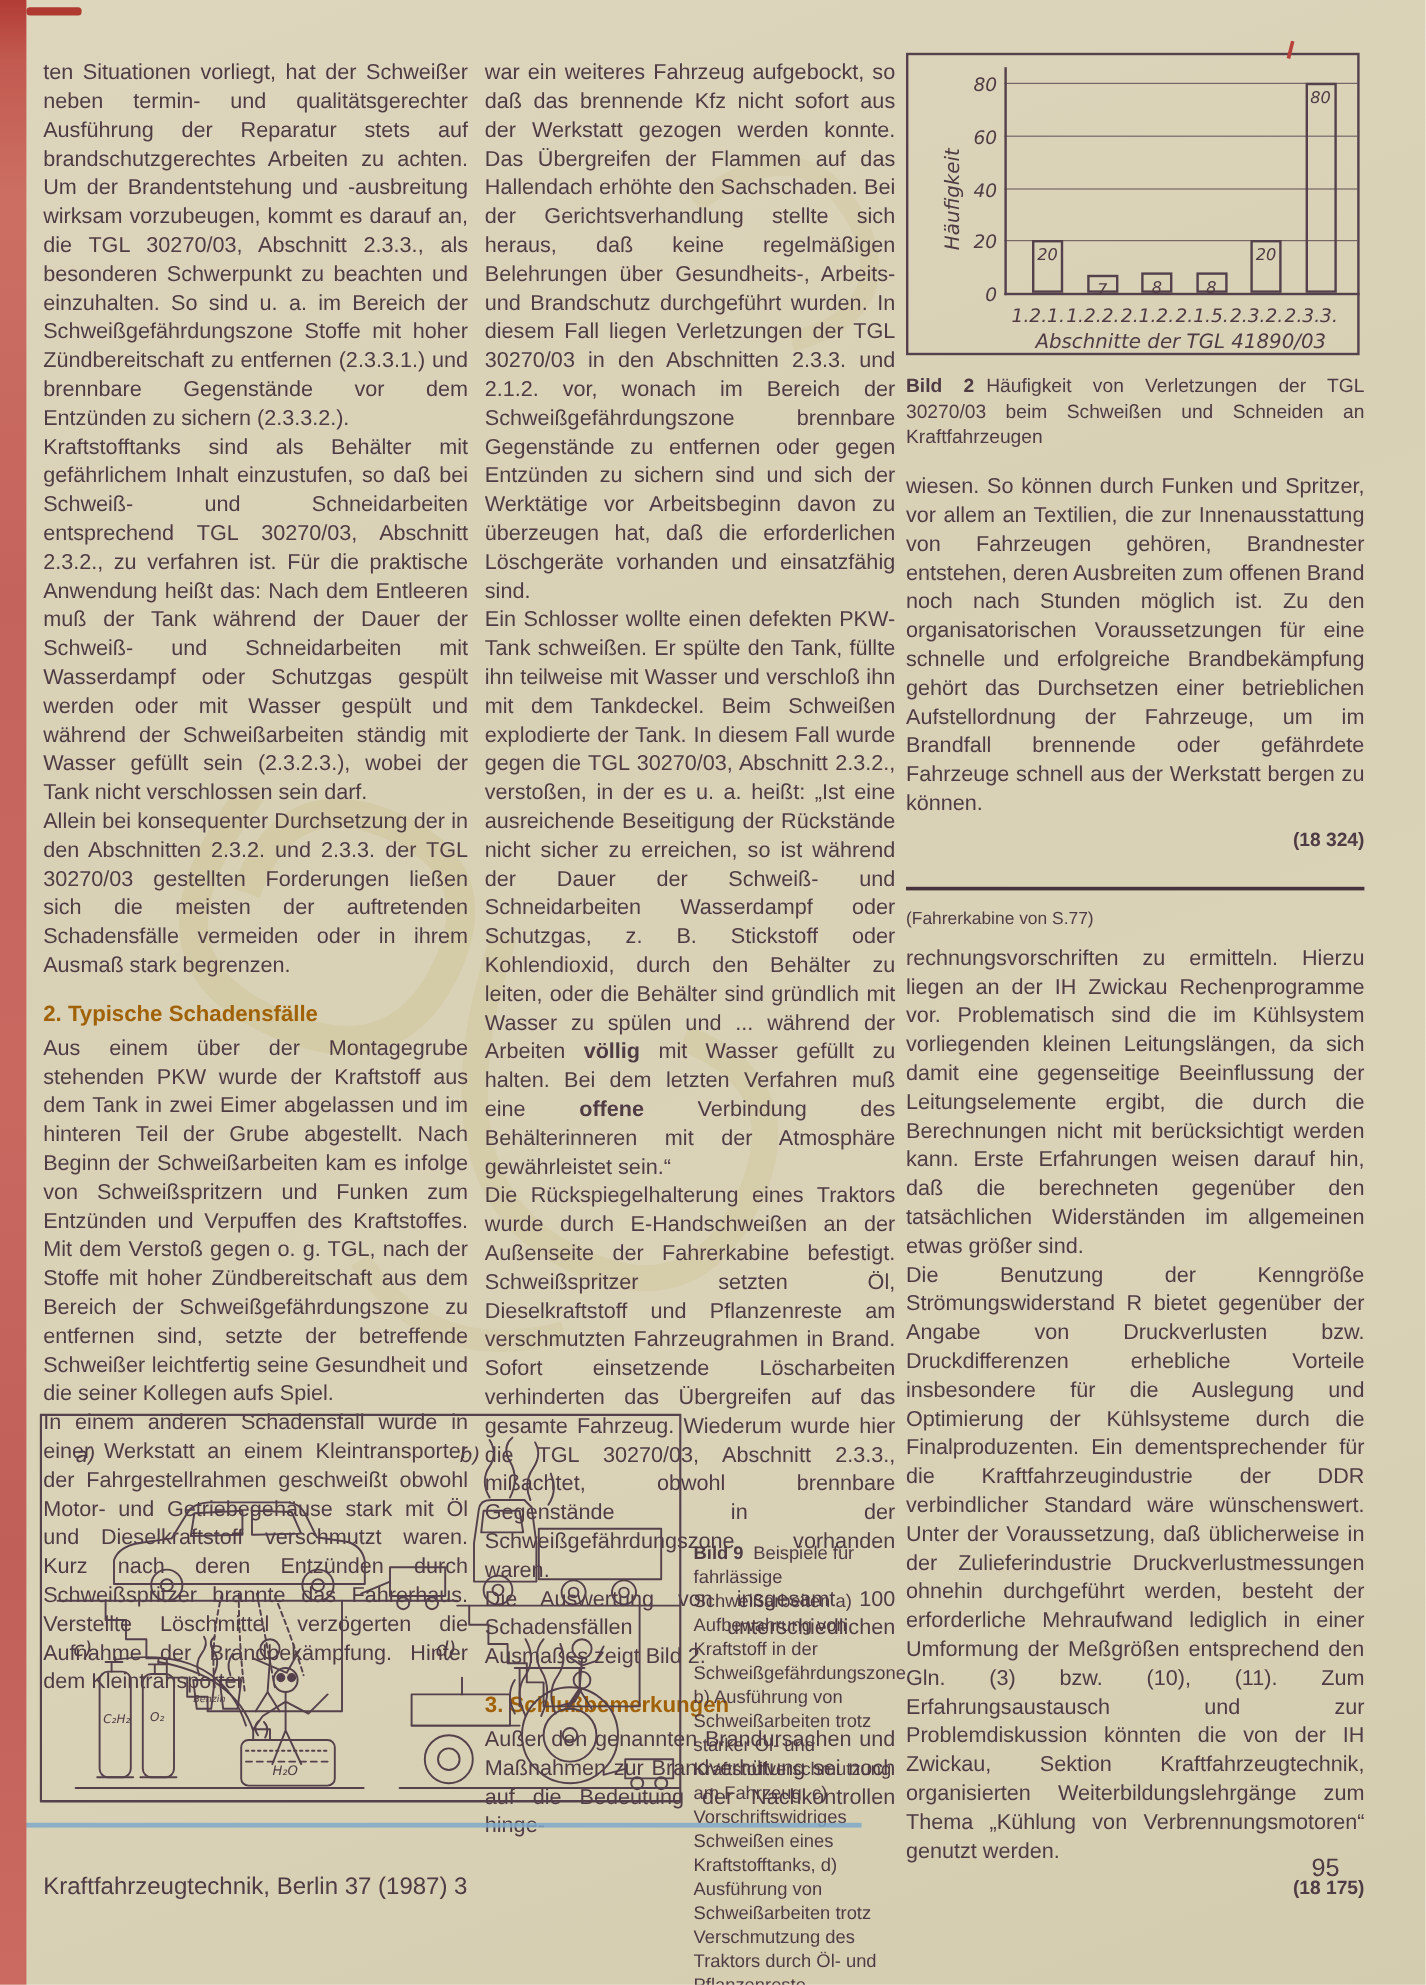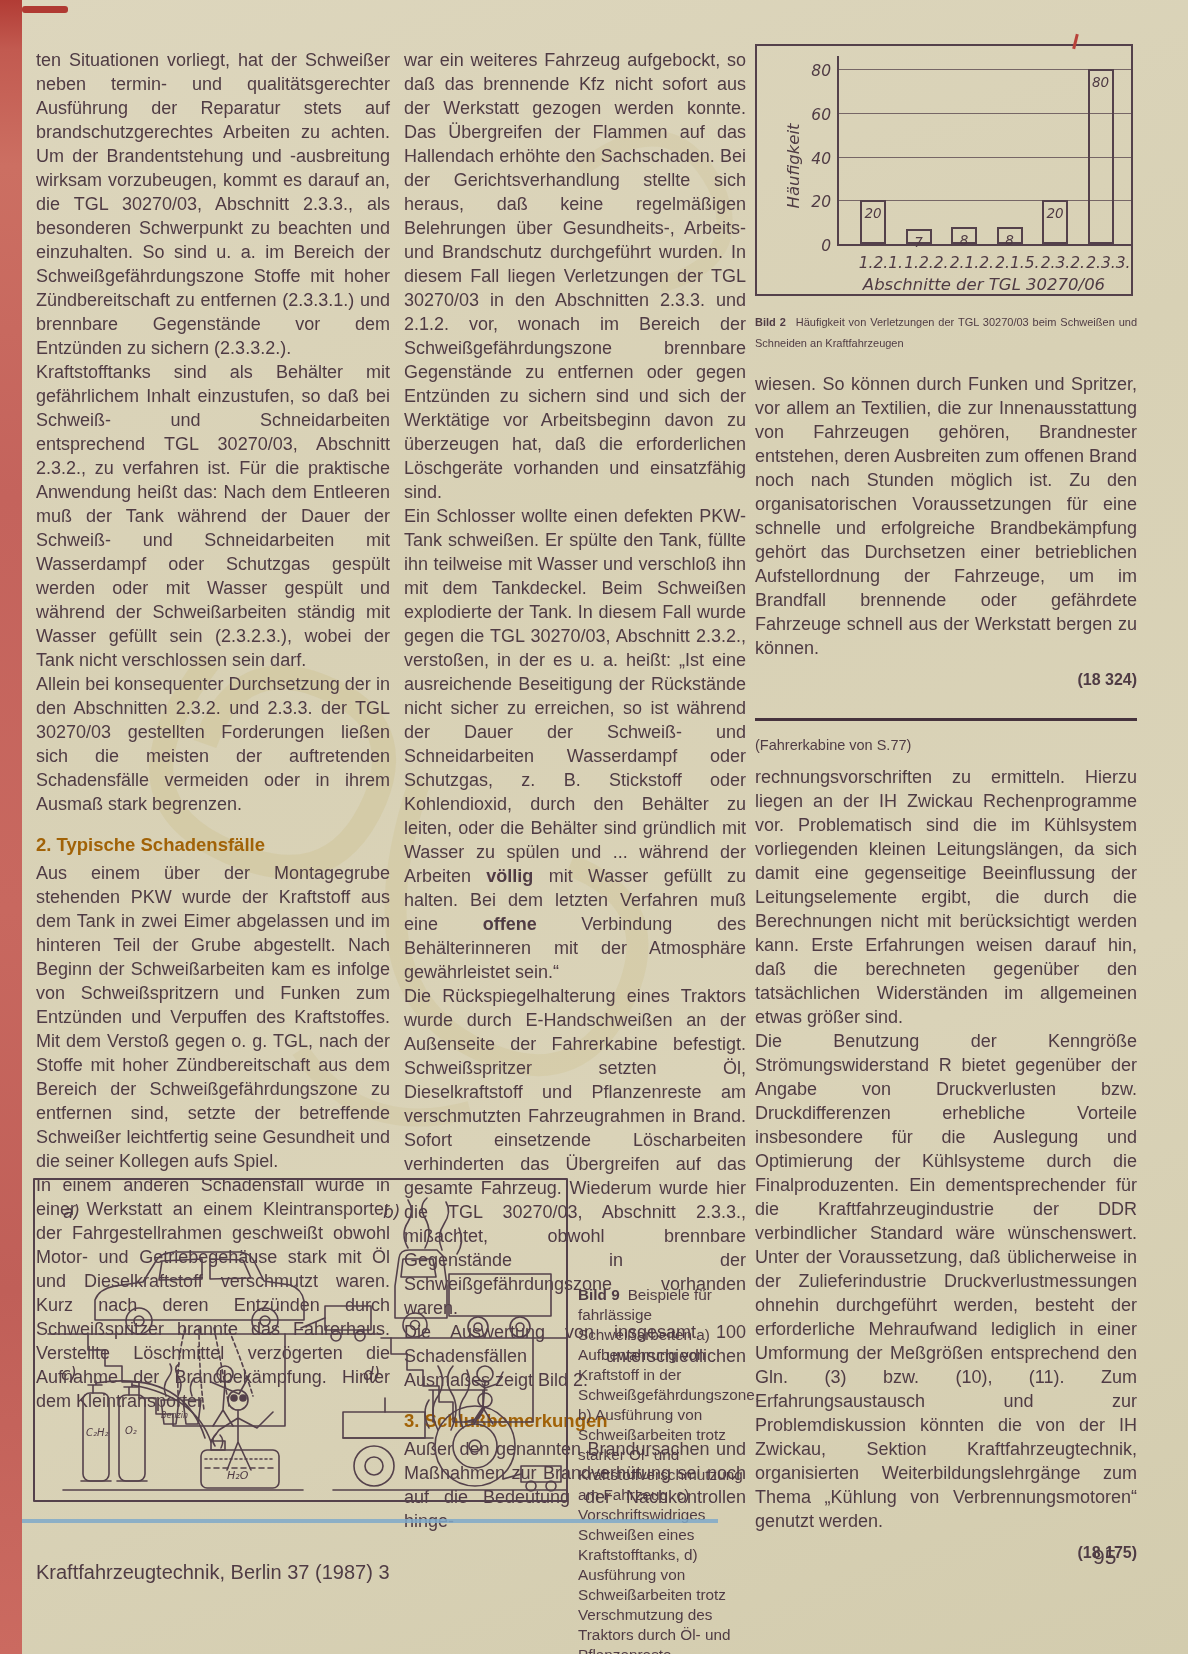--- a/index.html
+++ b/index.html
@@ -19,24 +19,24 @@
   .fortsetzung{font-size:14.5px;margin-bottom:8px !important;text-align:left;}
   
   #bild2-chart{position:relative;width:378px;height:252px;border:2px solid #54414b;box-sizing:border-box;}
   #bild2-chart>div{position:absolute;box-sizing:border-box;}
   .cgrid{height:1px;background:rgba(84,65,75,.75);}
   .caxis{background:#54414b;}
   .cbar{border:2px solid #54414b;}
   .cval{text-align:center;font-style:italic;font-size:13.5px;font-family:"DejaVu Sans",sans-serif;}
   .cytick,.cxtick{font-style:italic;font-size:15.5px;font-family:"DejaVu Sans",sans-serif;}
   .cytick{text-align:right;}
-  .cxtick{text-align:right;}
+  .cxtick{text-align:left;}
   .cxlabel{text-align:center;font-style:italic;font-size:16.5px;font-family:"DejaVu Sans",sans-serif;}
   .cylabel{text-align:center;font-style:italic;font-size:16.5px;font-family:"DejaVu Sans",sans-serif;transform:rotate(-90deg);}
-  .caption{font-size:11px;line-height:21px;margin-top:16px !important;text-align:justify;}
+  .caption{font-size:16px;line-height:21px;margin-top:16px !important;text-align:justify;}
   .caption b{margin-right:10px;}
   .body-start{margin-top:18px !important;}
   
   #bild1-box{position:absolute;left:33px;top:1178px;width:535px;height:325px;z-index:2;}
   #bild1-caption{position:absolute;left:578px;top:1285px;width:170px;font-size:15.3px;line-height:20px;text-align:left;z-index:2;}
   #bild1-caption b{margin-right:8px;}
   .ill-label{font-style:italic;font-size:17px;font-family:"DejaVu Sans",sans-serif;fill:#4f3b44;}
   .ill-small{font-style:italic;font-family:"DejaVu Sans",sans-serif;fill:#4f3b44;}
   
   #red-strip{position:absolute;left:0;top:0;width:22px;height:1654px;z-index:3;
@@ -104,21 +104,21 @@
       <div class="cxtick" style="left: 177px; top: 205px; width: 60px;">2.1.2.</div>
       <div class="cbar" style="left: 239.5px; top: 180.5px; width: 26px; height: 17.5px;"></div>
       <div class="cval" style="left: 238.5px; top: 181.5px; width: 28px;">8</div>
       <div class="cxtick" style="left: 222.5px; top: 205px; width: 60px;">2.1.5.</div>
       <div class="cbar" style="left: 285px; top: 154.25px; width: 26px; height: 43.75px;"></div>
       <div class="cval" style="left: 284px; top: 155.25px; width: 28px;">20</div>
       <div class="cxtick" style="left: 268px; top: 205px; width: 60px;">2.3.2.</div>
       <div class="cbar" style="left: 330.5px; top: 23px; width: 26px; height: 175px;"></div>
       <div class="cval" style="left: 329.5px; top: 24px; width: 28px;">80</div>
       <div class="cxtick" style="left: 313.5px; top: 205px; width: 60px;">2.3.3.</div>
-      <div class="cxlabel" style="left: 80px; top: 227px; width: 294px;">Abschnitte der TGL 30270/06</div>
+      <div class="cxlabel" style="left: 80px; top: 227px; width: 294px;">Abschnitte der TGL 41890/03</div>
       <div class="cylabel" style="left: -38px; top: 108px; width: 150px;">Häufigkeit</div>
     </div>
   <p class="caption"><b>Bild 2</b><span>Häufigkeit von Verletzungen der TGL 30270/03 beim Schweißen und Schneiden an Kraftfahrzeugen</span></p>
   <p class="body-start">wiesen. So können durch Funken und Spritzer, vor allem an Textilien, die zur Innenausstattung von Fahrzeugen gehören, Brandnester entstehen, deren Ausbreiten zum offenen Brand noch nach Stunden möglich ist. Zu den organisatorischen Voraussetzungen für eine schnelle und erfolgreiche Brandbekämpfung gehört das Durchsetzen einer betrieblichen Aufstellordnung der Fahrzeuge, um im Brandfall brennende oder gefährdete Fahrzeuge schnell aus der Werkstatt bergen zu können.</p>
   <p class="idnum">(18 324)</p>
   <div class="rule"></div>
   <p class="fortsetzung">(Fahrerkabine von S.77)</p>
   <p>rechnungsvorschriften zu ermitteln. Hierzu liegen an der IH Zwickau Rechenprogramme vor. Problematisch sind die im Kühlsystem vorliegenden kleinen Leitungslängen, da sich damit eine gegenseitige Beeinflussung der Leitungselemente ergibt, die durch die Berechnungen nicht mit berücksichtigt werden kann. Erste Erfahrungen weisen darauf hin, daß die berechneten gegenüber den tatsächlichen Widerständen im allgemeinen etwas größer sind.</p>
   <p>Die Benutzung der Kenngröße Strömungswiderstand R bietet gegenüber der Angabe von Druckverlusten bzw. Druckdifferenzen erhebliche Vorteile insbesondere für die Auslegung und Optimierung der Kühlsysteme durch die Finalproduzenten. Ein dementsprechender für die Kraftfahrzeugindustrie der DDR verbindlicher Standard wäre wünschenswert. Unter der Voraussetzung, daß üblicherweise in der Zulieferindustrie Druckverlustmessungen ohnehin durchgeführt werden, besteht der erforderliche Mehraufwand lediglich in einer Umformung der Meßgrößen entsprechend den Gln. (3) bzw. (10), (11). Zum Erfahrungsaustausch und zur Problemdiskussion könnten die von der IH Zwickau, Sektion Kraftfahrzeugtechnik, organisierten Weiterbildungslehrgänge zum Thema „Kühlung von Verbrennungsmotoren“ genutzt werden.</p>
   <p class="idnum">(18 175)</p>

